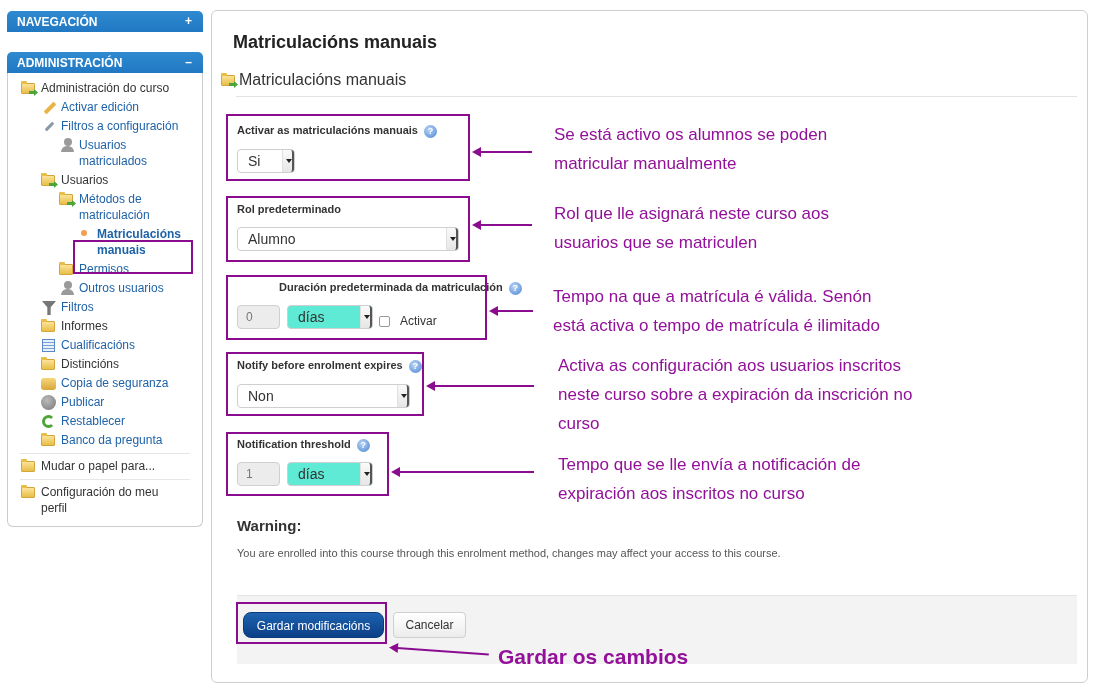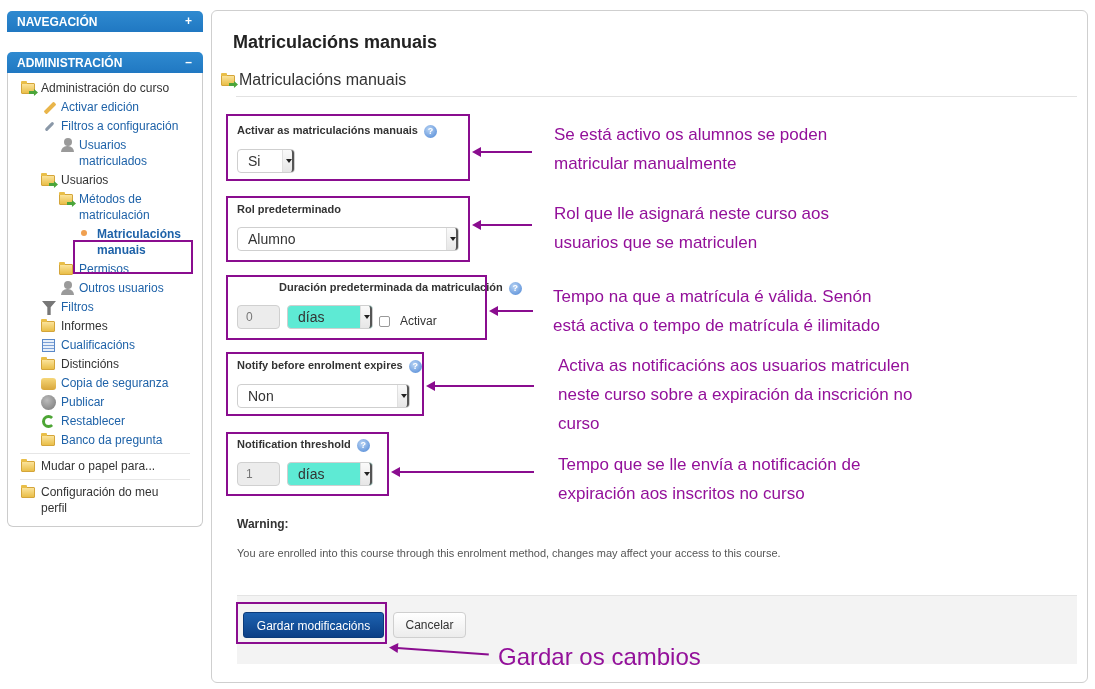--- a/index.html
+++ b/index.html
@@ -123,30 +123,30 @@
   .cb-label { position: absolute; font-size: 12px; color: #333; }
 
   .anno-box { position: absolute; border: 2px solid #8a0d8f; }
   .anno-text { position: absolute; color: #93109a; font-size: 17px; line-height: 29px; }
   .arrow-line { position: absolute; height: 2px; background: #8a0d8f; }
   .arrow-line::before {
     content: ""; position: absolute; left: -8px; top: -4px;
     border-top: 5px solid transparent; border-bottom: 5px solid transparent; border-right: 9px solid #8a0d8f;
   }
 
-  .warning-title { position: absolute; left: 25px; top: 506px; font-weight: bold; font-size: 12px; color: #333; }
+  .warning-title { position: absolute; left: 25px; top: 506px; font-weight: bold; font-size: 15px; color: #333; }
   .warning-text { position: absolute; left: 25px; top: 536px; font-size: 11px; color: #555; }
 
   .footer-bar {
     position: absolute; left: 25px; right: 10px; top: 584px; height: 69px; background: #f3f3f3;
     border-top: 1px solid #e4e4e4;
   }
   .btn-primary {
     position: absolute; left: 31px; top: 601px; width: 141px; height: 26px;
-    background: linear-gradient(#1d62b0, #0b3f86); color: #fff; border-radius: 3px;
+    background: linear-gradient(#1d62b0, #0b3f86); color: #fff; border-radius: 8px;
     font-size: 12px; line-height: 26px; text-align: center; border: 1px solid #0a3a7a;
   }
   .btn-default {
     position: absolute; left: 181px; top: 601px; width: 73px; height: 26px;
     background: linear-gradient(#ffffff, #ececec); color: #333; border-radius: 4px;
     font-size: 12px; line-height: 24px; text-align: center; border: 1px solid #cfcfcf;
   }
 </style>
 </head>
 <body>
@@ -373,27 +373,27 @@
 <div class="anno-box" style="left:226px; top:275px; width:261px; height:65px;"></div>
 <div class="arrow-line" style="left:497px; top:310px; width:36px;"></div>
 <div class="anno-text" style="left:553px; top:282px;">
   <div>Tempo na que a matrícula é válida. Senón</div>
   <div>está activa o tempo de matrícula é ilimitado</div>
 </div>
 
 <div class="anno-box" style="left:226px; top:352px; width:198px; height:64px;"></div>
 <div class="arrow-line" style="left:434px; top:385px; width:100px;"></div>
 <div class="anno-text" style="left:558px; top:351px;">
-  <div>Activa as notificacións aos usuarios matriculen</div>
+  <div>Activa as configuración aos usuarios inscritos</div>
   <div>neste curso sobre a expiración da inscrición no</div>
   <div>curso</div>
 </div>
 
 <div class="anno-box" style="left:226px; top:432px; width:163px; height:64px;"></div>
 <div class="arrow-line" style="left:399px; top:471px; width:135px;"></div>
 <div class="anno-text" style="left:558px; top:450px;">
   <div>Tempo que se lle envía a notificación de</div>
   <div>expiración aos inscritos no curso</div>
 </div>
 
 <div class="anno-box" style="left:236px; top:602px; width:151px; height:42px;"></div>
 <div class="arrow-line" style="left:397px; top:647px; width:92px; transform: rotate(4deg); transform-origin: left center;"></div>
-<div class="anno-text" style="left:498px; top:642px; font-size:24px;">Gardar os cambios</div>
+<div class="anno-text" style="left:498px; top:642px; font-size:21px;font-weight:bold;">Gardar os cambios</div>
 
 </body></html>

